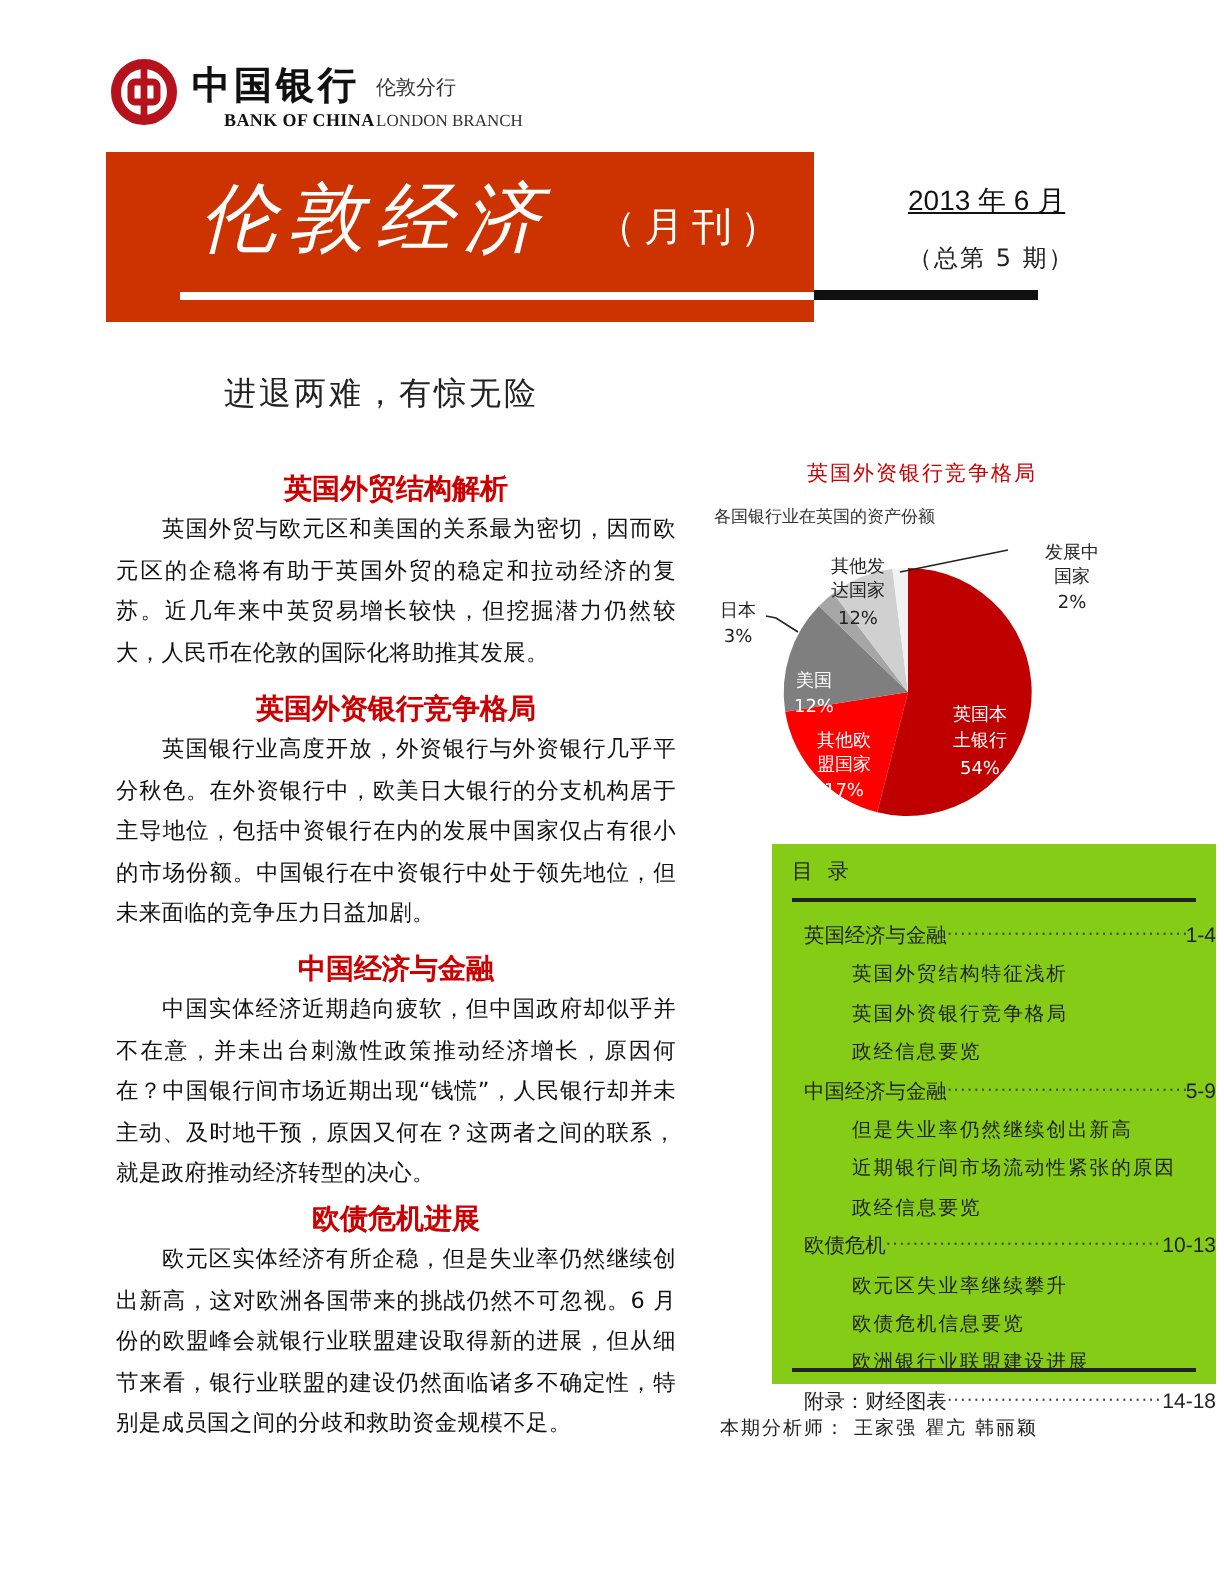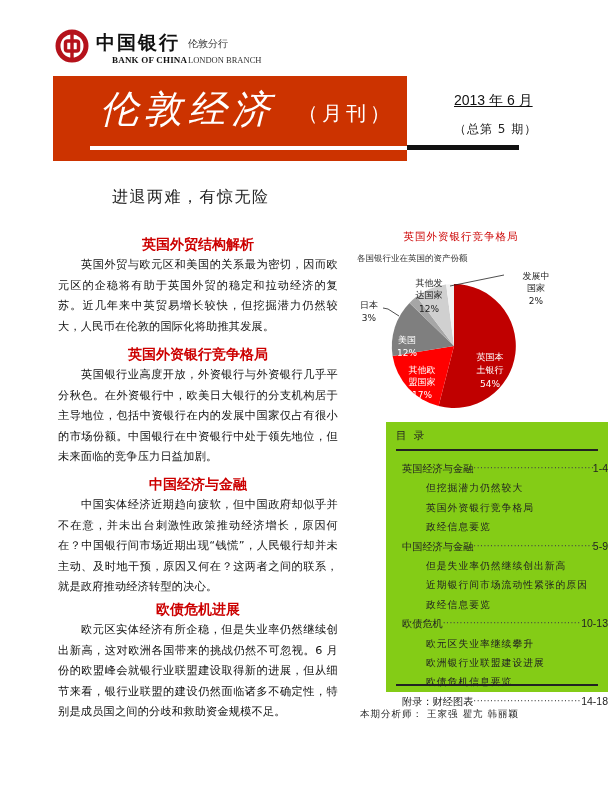--- a/index.html
+++ b/index.html
@@ -137,21 +137,21 @@
 <div class="abs toc">
   <div class="toc-title">目 录</div>
   <div class="toc-rule-top"></div>
   <div class="toc-list" id="toc-list">
     <div class="toc-row">
         <span class="toc-label">英国经济与金融</span>
         <span class="toc-dots">··········································</span>
         <span class="toc-page">1-4</span>
       </div>
     <div class="toc-row sub">
-        <span class="toc-label">但挖掘潜力仍然较大</span>
+        <span class="toc-label">英国外贸结构特征浅析</span>
       </div>
     <div class="toc-row sub">
         <span class="toc-label">英国外资银行竞争格局</span>
       </div>
     <div class="toc-row sub">
         <span class="toc-label">政经信息要览</span>
       </div>
     <div class="toc-row">
         <span class="toc-label">中国经济与金融</span>
         <span class="toc-dots">··········································</span>
@@ -168,24 +168,24 @@
       </div>
     <div class="toc-row">
         <span class="toc-label">欧债危机</span>
         <span class="toc-dots">··········································</span>
         <span class="toc-page">10-13</span>
       </div>
     <div class="toc-row sub">
         <span class="toc-label">欧元区失业率继续攀升</span>
       </div>
     <div class="toc-row sub">
-        <span class="toc-label">欧洲银行业联盟建设进展</span>
+        <span class="toc-label">欧债危机信息要览</span>
       </div>
     <div class="toc-row sub">
-        <span class="toc-label">欧债危机信息要览</span>
+        <span class="toc-label">欧洲银行业联盟建设进展</span>
       </div>
     <div class="toc-row">
         <span class="toc-label">附录：财经图表</span>
         <span class="toc-dots">··········································</span>
         <span class="toc-page">14-18</span>
       </div>
   </div>
   <div class="toc-rule-bot"></div>
 </div>
 

